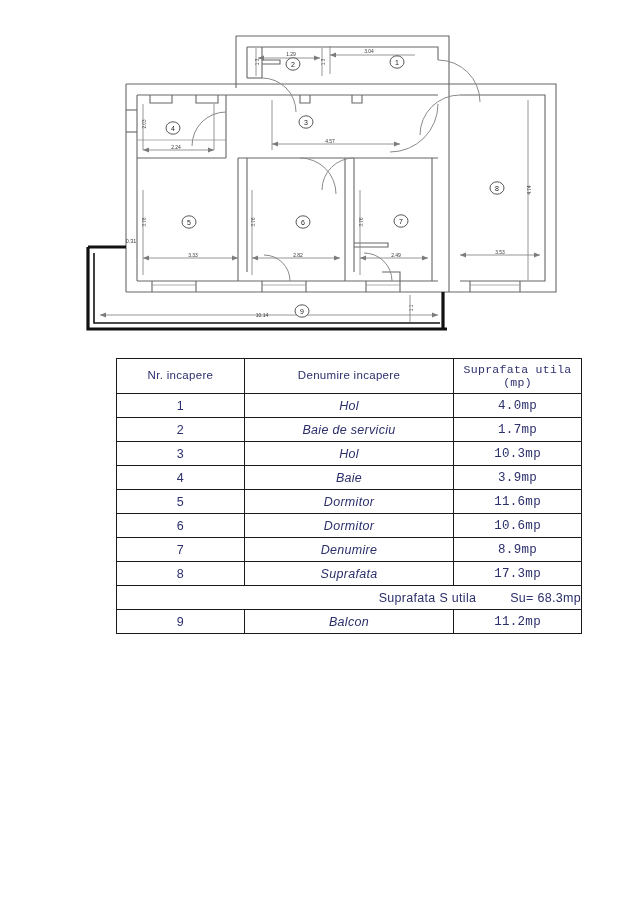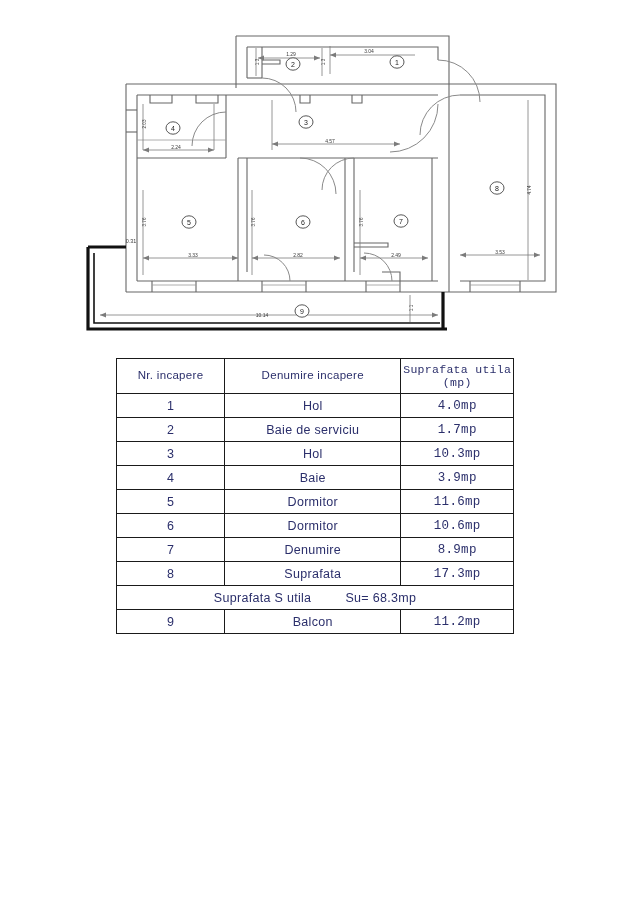--- a/index.html
+++ b/index.html
@@ -6,46 +6,46 @@
   body{
     width:639px;height:900px;background:#ffffff;
     font-family:"Liberation Sans", sans-serif;
     position:relative;overflow:hidden;
   }
   .plan-wrap{position:absolute;left:0;top:0;width:639px;height:345px;}
   .plan-svg{display:block;}
 
   
   .schedule{
-    position:absolute;left:116px;top:358px;width:398px;
+    position:absolute;left:116px;top:358px;width:466px;
     border-collapse:collapse;
     background:#ffffff;
   }
   .schedule td,.schedule th{
     border:1.5px solid #1a1a1a;
     color:#2b2f6b;
     text-align:center;
     font-weight:400;
     padding:0;
     height:23px;
     font-size:12.5px;
     letter-spacing:.3px;
     white-space:nowrap;
   }
   .schedule th{font-size:11.5px;height:34px;line-height:1.15;}
   .col-nr{width:112px;}
   .col-den{width:184px;}
   .col-sup{width:112px;}
   .hdr-sup{font-size:10.5px;font-family:Liberation Mono, monospace;}
   .cell-nr{font-size:12px;}
-  .cell-den{font-size:12.5px;}
+  .cell-den{font-size:12.5px;font-style:italic;}
   .cell-sup{font-size:12.5px;font-family:Liberation Mono, monospace;}
   .span-row td{font-size:12.5px;}
   .span-inner{
-    display:flex;justify-content:center;align-items:center;gap:34px;
+    display:flex;justify-content:flex-end;align-items:center;gap:34px;
   }
 </style>
 </head>
 <body>
 
 <div class="plan-wrap">
 <svg class="plan-svg" width="639" height="345" viewBox="0 0 639 345">
 
   <g fill="none" stroke="#666666" stroke-width="1.1">
 

